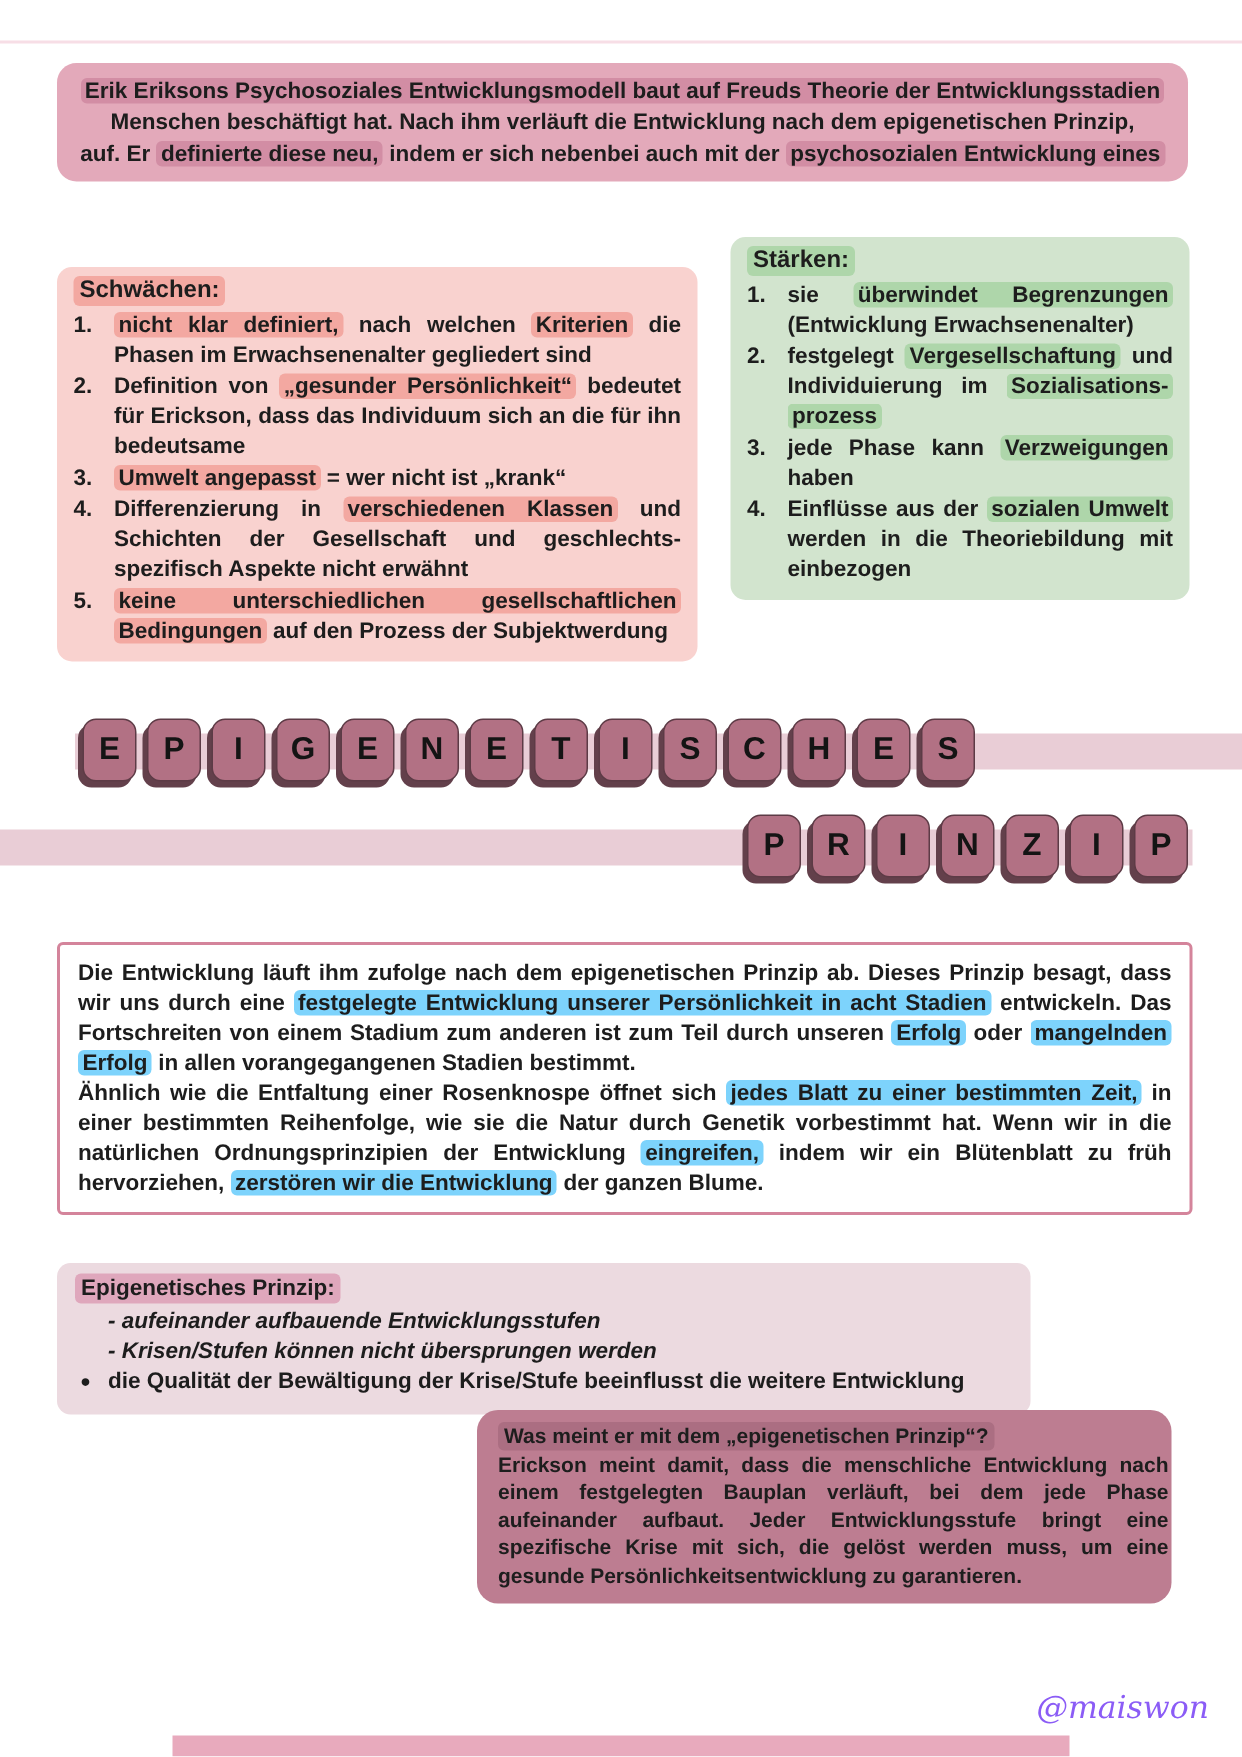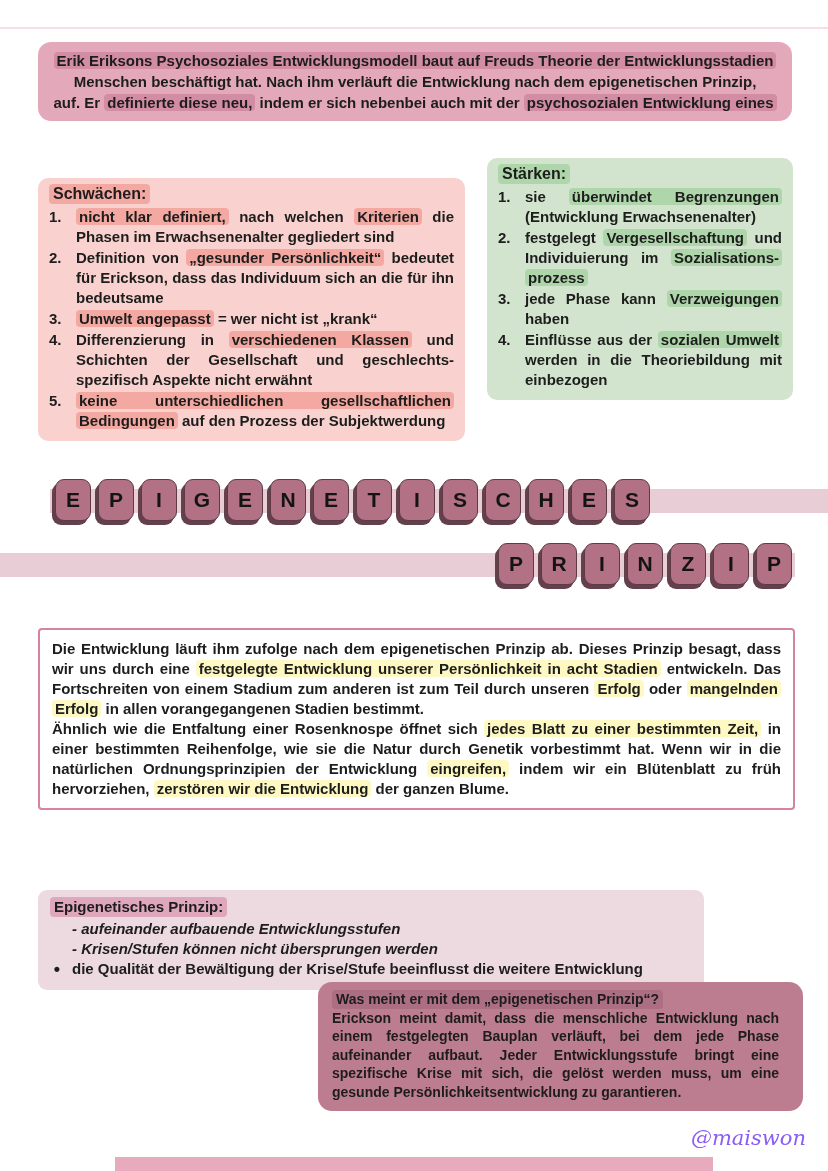--- a/index.html
+++ b/index.html
@@ -63,40 +63,40 @@
     font-size:21px;font-weight:700;color:#141414;
   }
 
   
   .main-box{
     top:628px;left:38px;width:729px;
     background:#ffffff;border:2px solid #d4849b;border-radius:4px;
     padding:9px 12px;
     font-weight:700;font-size:15px;line-height:20px;text-align:justify;
   }
-  .main-box .hl{background:#fef9c3;}
+  .main-box .hl{background:#7dd3fc;}
 
   
   .principle-box{
-    top:890px;left:38px;width:626px;
+    top:842px;left:38px;width:626px;
     background:#ecdae0;border-radius:9px;
-    padding:7px 28px 10px 12px;
+    padding:7px 11px 10px 12px;
     font-weight:700;font-size:15px;line-height:20px;
   }
   .principle-box .box-title{background:#dfa7bc;font-size:15px;}
   .p-row{display:flex;gap:8px;}
   .p-row.bullet .marker{min-width:14px;text-align:center;}
   .p-row.bullet .marker::before{content:"\2022";font-size:18px;}
   .p-row.dash{padding-left:22px;font-style:italic;}
 
   
   .question-box{
-    top:982px;left:318px;width:447px;
+    top:940px;left:318px;width:447px;
     background:#bd7d91;border-radius:14px;
-    padding:8px 24px 10px 14px;
+    padding:8px 2px 10px 14px;
     font-weight:700;font-size:14px;line-height:18.5px;
   }
   .question-box .box-title{background:#ab6e82;font-size:14px;margin-bottom:0;}
   .question-box .qbody{text-align:justify;}
 
   .signature{
     top:1126px;right:22px;
     font-family:"DejaVu Serif",serif;font-style:italic;
     font-size:21px;color:#8b5cf6;
   }

